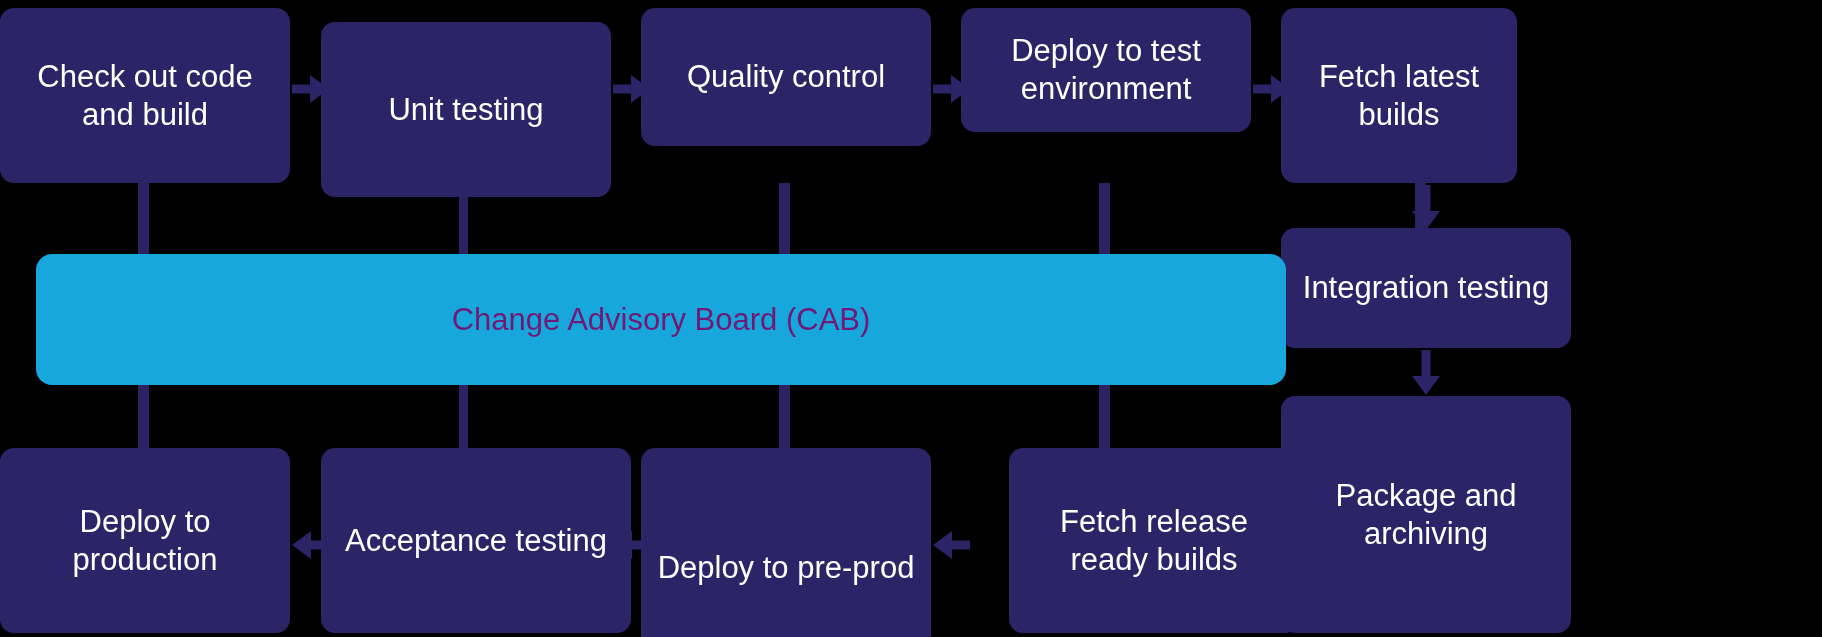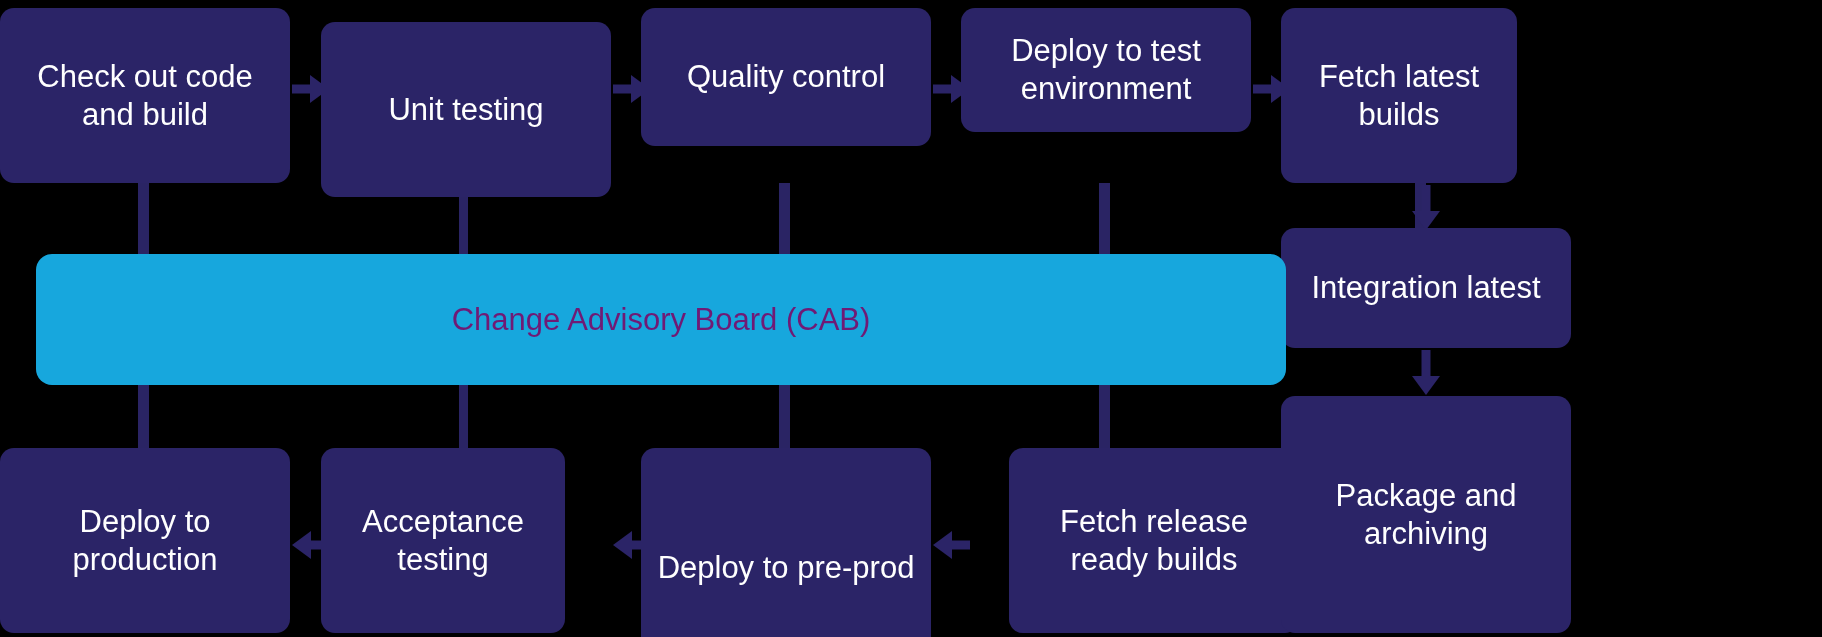--- a/index.html
+++ b/index.html
@@ -139,42 +139,42 @@
   <div class="node" style="left:1281px; top:8px; width:236px; height:175px;">
     <span>Fetch latest builds</span>
   </div>
 
   <div class="arrow-d" style="left:1412px; top:185px; width:28px; height:45px;">
     <div class="shaft" style="height:30px;"></div>
       <div class="head"></div>
   </div>
 
   <div class="node" style="left:1281px; top:228px; width:290px; height:120px;">
-    <span>Integration latest</span>
+    <span>Integration testing</span>
   </div>
 
   <div class="arrow-d" style="left:1412px; top:350px; width:28px; height:45px;">
     <div class="shaft" style="height:30px;"></div>
       <div class="head"></div>
   </div>
 
   <div class="cab" style="left:0px; top:254px; width:1250px; height:131px;">
     <span>Change Advisory Board (CAB)</span>
   </div>
 
   <div class="node" style="left:0px; top:448px; width:290px; height:185px;">
     <span>Deploy to production</span>
   </div>
 
   <div class="arrow-l" style="left:292px; top:452px; width:37px; height:185px;">
     <div class="shaft" style="width:22px;"></div>
       <div class="head"></div>
   </div>
 
-  <div class="node" style="left:321px; top:448px; width:244px; height:185px;">
+  <div class="node" style="left:321px; top:448px; width:310px; height:185px;">
     <span>Acceptance testing</span>
   </div>
 
   <div class="arrow-l" style="left:613px; top:452px; width:37px; height:185px;">
     <div class="shaft" style="width:22px;"></div>
       <div class="head"></div>
   </div>
 
   <div class="node" style="left:641px; top:448px; width:290px; height:240px;">
     <span>Deploy to pre-prod</span>

